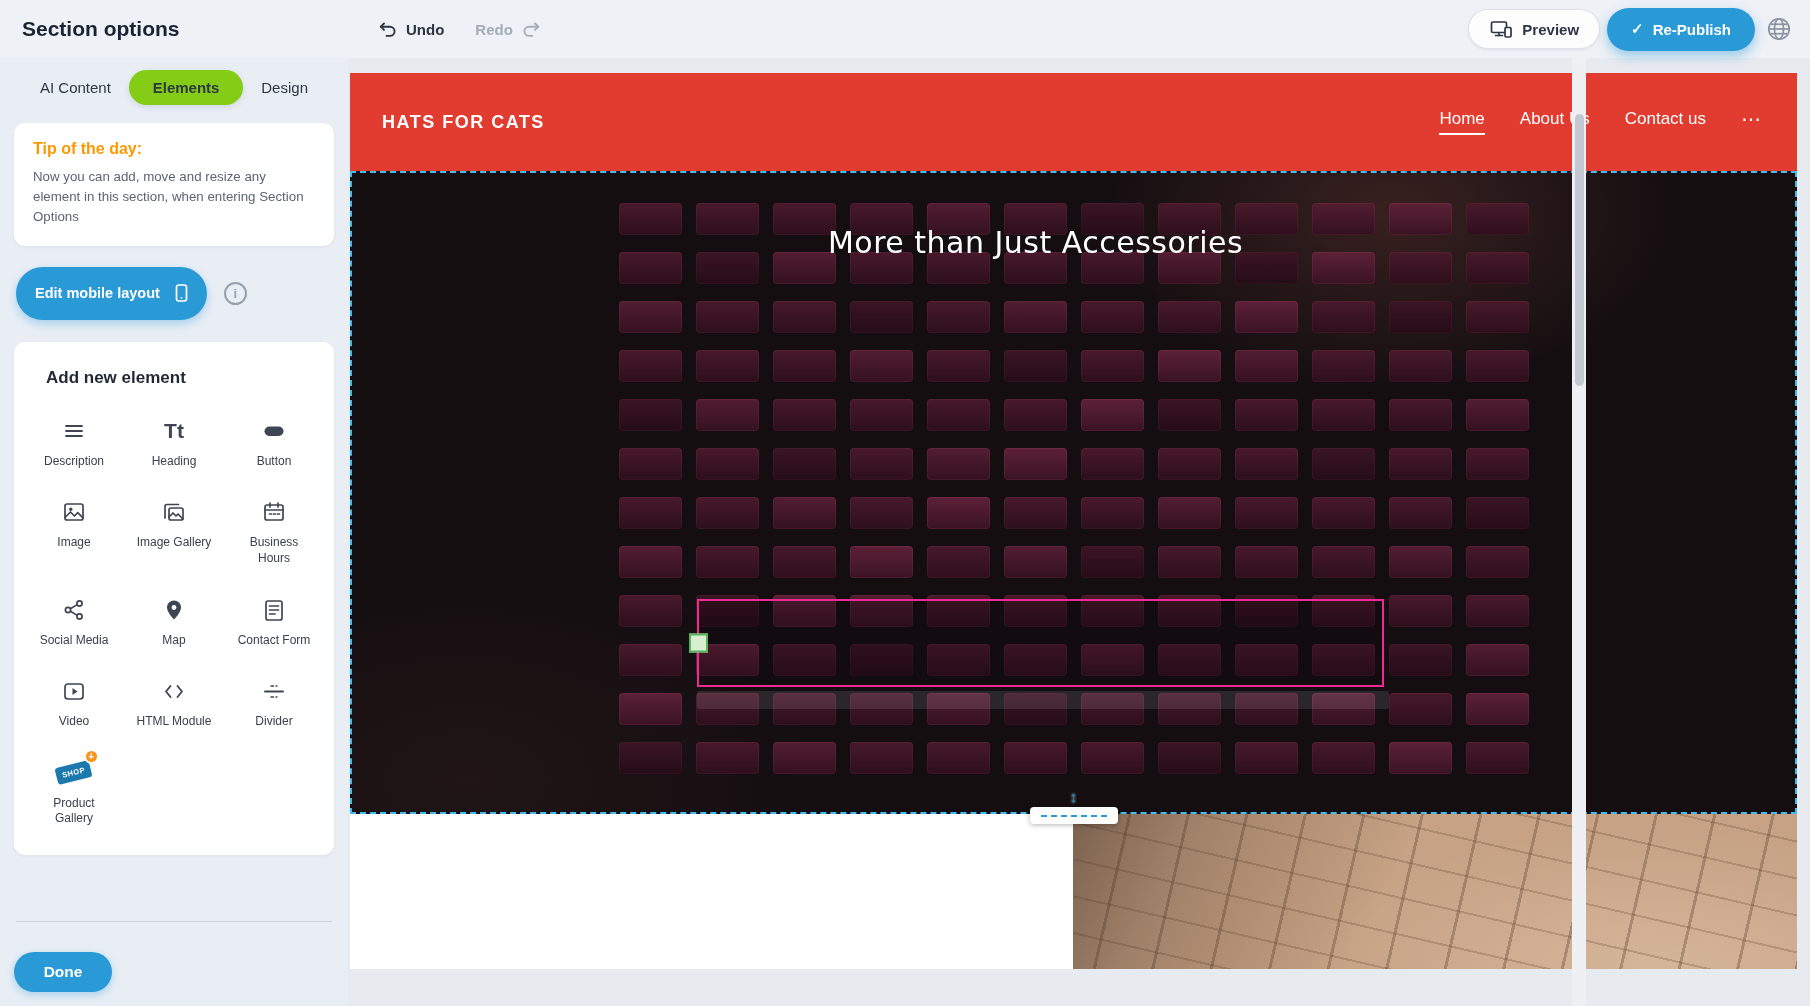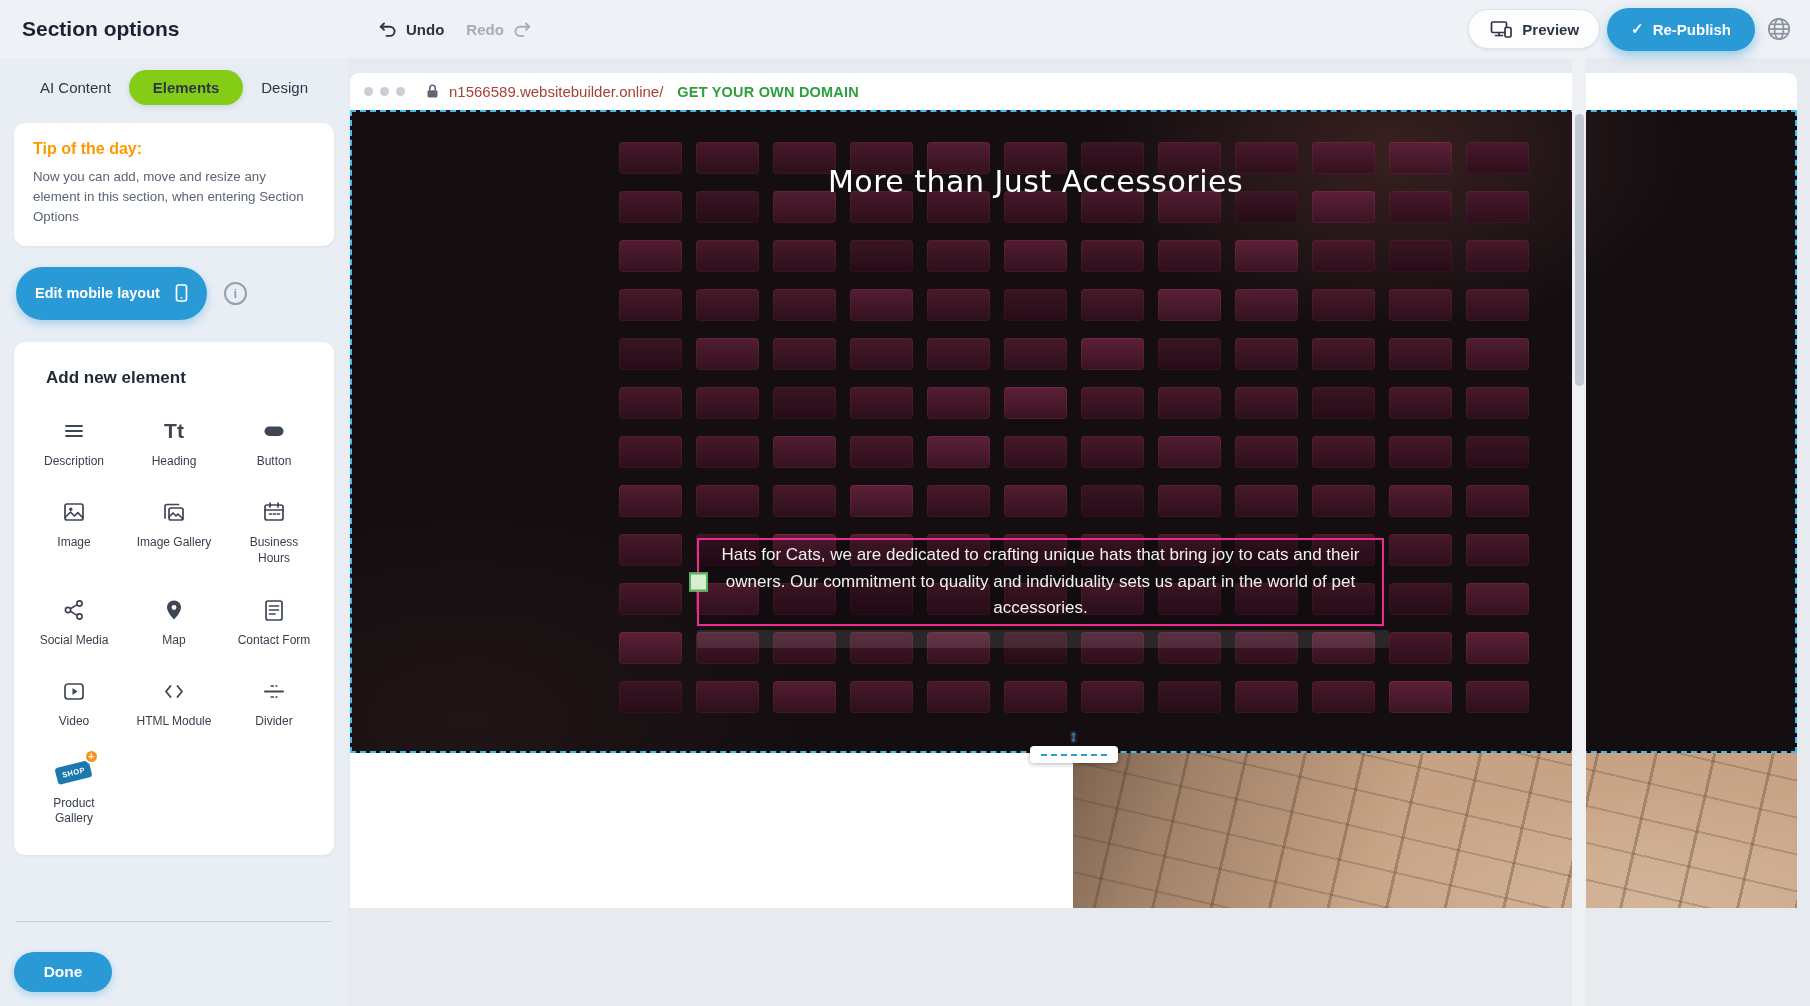--- a/index.html
+++ b/index.html
@@ -3,21 +3,21 @@
 <meta charset="utf-8">
 <style>
   * { margin:0; padding:0; box-sizing:border-box; }
   html,body { width:1810px; height:1006px; overflow:hidden; }
   body { font-family:"Liberation Sans", sans-serif; background:#e7eaef; }
   .app { position:relative; width:1586px; height:1006px; }
 
   
   .topbar { position:absolute; left:0; top:0; width:1810px; height:58px; background:#eef1f6; z-index:20; display:flex; align-items:center; }
   .topbar-title { position:absolute; left:22px; font-size:21px; font-weight:700; color:#1a2332; }
-  .history { position:absolute; left:378px; display:flex; align-items:center; gap:22px; }
+  .history { position:absolute; left:378px; display:flex; align-items:center; gap:31px; }
   .hist-btn { display:flex; align-items:center; gap:8px; cursor:pointer; background:none; border:none; font-family:inherit; }
   .hist-btn .lbl { font-size:15px; font-weight:700; color:#2b3442; }
   .hist-btn.disabled .lbl { color:#a5adb8; font-weight:600; }
   .topbar-right { position:absolute; right:14px; display:flex; align-items:center; gap:7px; }
   .btn-preview { display:flex; align-items:center; gap:9px; height:40px; padding:0 20px; border-radius:20px; background:#fdfdfe; border:1px solid #dde3ea; box-shadow:0 1px 3px rgba(25,40,70,.08); font-size:15px; font-weight:600; color:#2b3545; cursor:pointer; font-family:inherit; }
   .btn-republish { display:flex; align-items:center; gap:9px; height:43px; padding:0 24px; border-radius:22px; background:var(--accent,#2a9ad7); border:none; box-shadow:0 5px 12px rgba(42,154,215,.45); font-size:15px; font-weight:700; color:#fff; cursor:pointer; font-family:inherit; }
   .check-glyph { font-size:15px; font-weight:700; }
   .globe-btn { width:34px; height:34px; border:none; background:none; cursor:pointer; display:flex; align-items:center; justify-content:center; }
 
   
@@ -325,36 +325,30 @@
 
     <div class="sidebar-bottom">
       <div class="sidebar-divider"></div>
       <button class="btn-done">Done</button>
     </div>
   </div>
 
   <div class="main">
     <div class="preview">
 
-      <div class="browser-bar">
-        <div class="win-dots">
-          <span class="win-dot"></span>
-            <span class="win-dot"></span>
-            <span class="win-dot"></span>
-        </div>
-        <span class="lock-wrap">
-          <svg width="15" height="17" viewBox="0 0 15 17">
-              <rect x="2.5" y="7.2" width="10" height="7.3" rx="1.4" fill="#5f6771"></rect>
-              <path d="M4.8 7.2 V5 a2.7 2.7 0 0 1 5.4 0 V7.2" fill="none" stroke="#5f6771" stroke-width="1.6"></path>
-            </svg>
-        </span>
-        <span class="url-text">n1566589.websitebuilder.online/</span>
-        <a class="domain-link">GET YOUR OWN DOMAIN</a>
+
+      <div class="site-header">
+        <span class="site-logo">HATS FOR CATS</span>
+        <div class="site-nav">
+          <span class="nav-item active">Home</span>
+          <span class="nav-item">About Us</span>
+          <span class="nav-item">Contact us</span>
+          <span class="nav-more">⋯</span>
+        </div>
       </div>
-
 
       <div class="hero">
         <div class="hero-inner">
           <div class="hero-glow"></div>
           <div class="tile-grid">
               <div class="tile"></div>
               <div class="tile"></div>
               <div class="tile"></div>
               <div class="tile"></div>
               <div class="tile"></div>
@@ -496,21 +490,20 @@
               <div class="tile"></div>
               <div class="tile"></div>
               <div class="tile"></div>
               <div class="tile"></div>
             </div>
           <div class="hero-content">
             <div class="hero-subheading">More than Just Accessories</div>
           </div>
           <div class="para-box">
             <span class="drag-handle"></span>
-            <p class="para-text">Hats for Cats, we are dedicated to crafting unique hats that bring joy to cats and their owners. Our commitment to quality and individuality sets us apart in the world of pet accessories.</p>
           </div>
           <div class="ghost-bar"></div>
         </div>
         <div class="resize-widget">
           <span class="resize-arrows">↕</span>
           <div class="resize-pill">
               <div class="resize-dash"></div>
             </div>
         </div>
       </div>

